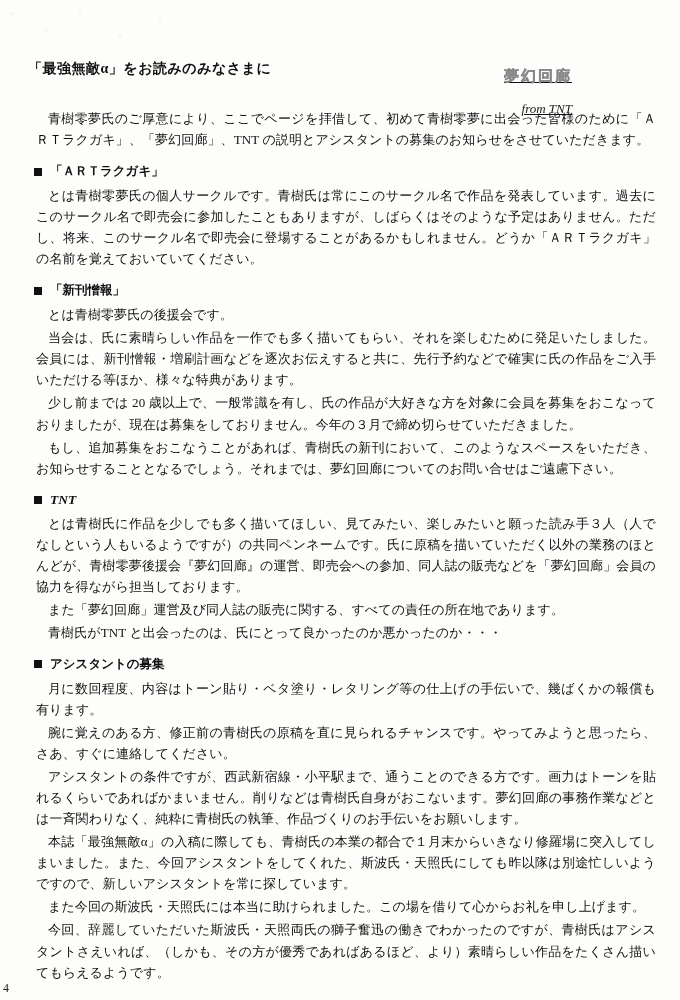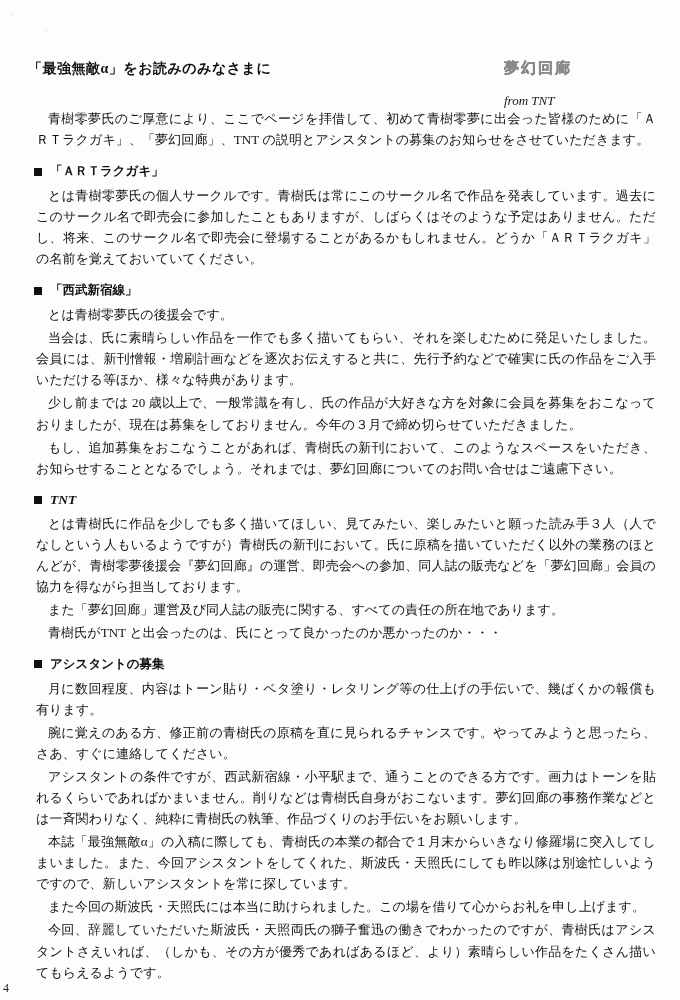--- a/index.html
+++ b/index.html
@@ -58,23 +58,24 @@
     letter-spacing: 0.5px;
     position: absolute;
     left: 4px;
     top: 0;
     white-space: nowrap;
   }
 
   .logo-block {
     position: absolute;
     right: 84px;
-    top: 0px;
-    text-align: left;
+    top: 8px;
+    text-align: right;
     line-height: 1.15;
+    text-decoration: underline;
   }
   .logo-main {
     font-size: 15px;
     letter-spacing: 2px;
     color: #6f6f6f;
     font-weight: bold;
     -webkit-text-stroke: 0.3px #8a8a8a;
   }
   .logo-sub {
     font-size: 13px;
@@ -148,32 +149,32 @@
     <p class="body">青樹零夢氏のご厚意により、ここでページを拝借して、初めて青樹零夢に出会った皆様のために「ＡＲＴラクガキ」、「夢幻回廊」、TNT の説明とアシスタントの募集のお知らせをさせていただきます。</p>
 
     <div class="section-head">
       <span class="sq"></span>
       <span>「ＡＲＴラクガキ」</span>
     </div>
     <p class="body">とは青樹零夢氏の個人サークルです。青樹氏は常にこのサークル名で作品を発表しています。過去にこのサークル名で即売会に参加したこともありますが、しばらくはそのような予定はありません。ただし、将来、このサークル名で即売会に登場することがあるかもしれません。どうか「ＡＲＴラクガキ」の名前を覚えておいていてください。</p>
 
     <div class="section-head">
       <span class="sq"></span>
-      <span>「西武新宿線」</span>
+      <span>「新刊憎報」</span>
     </div>
     <p class="body">とは青樹零夢氏の後援会です。</p>
     <p class="body">当会は、氏に素晴らしい作品を一作でも多く描いてもらい、それを楽しむために発足いたしました。会員には、新刊憎報・増刷計画などを逐次お伝えすると共に、先行予約などで確実に氏の作品をご入手いただける等ほか、様々な特典があります。</p>
     <p class="body">少し前までは 20 歳以上で、一般常識を有し、氏の作品が大好きな方を対象に会員を募集をおこなっておりましたが、現在は募集をしておりません。今年の３月で締め切らせていただきました。</p>
     <p class="body">もし、追加募集をおこなうことがあれば、青樹氏の新刊において、このようなスペースをいただき、お知らせすることとなるでしょう。それまでは、夢幻回廊についてのお問い合せはご遠慮下さい。</p>
 
     <div class="section-head">
       <span class="sq"></span>
       <span class="label-italic">TNT</span>
     </div>
-    <p class="body">とは青樹氏に作品を少しでも多く描いてほしい、見てみたい、楽しみたいと願った読み手３人（人でなしという人もいるようですが）青樹氏の新刊において。氏に原稿を描いていただく以外の業務のほとんどが、青樹零夢後援会『夢幻回廊』の運営、即売会への参加、同人誌の販売などを「夢幻回廊」会員の協力を得ながら担当しております。</p>
+    <p class="body">とは青樹氏に作品を少しでも多く描いてほしい、見てみたい、楽しみたいと願った読み手３人（人でなしという人もいるようですが）の共同ペンネームです。氏に原稿を描いていただく以外の業務のほとんどが、青樹零夢後援会『夢幻回廊』の運営、即売会への参加、同人誌の販売などを「夢幻回廊」会員の協力を得ながら担当しております。</p>
     <p class="body">また「夢幻回廊」運営及び同人誌の販売に関する、すべての責任の所在地であります。</p>
     <p class="body">青樹氏がTNT と出会ったのは、氏にとって良かったのか悪かったのか・・・</p>
 
     <div class="section-head">
       <span class="sq"></span>
       <span>アシスタントの募集</span>
     </div>
     <p class="body">月に数回程度、内容はトーン貼り・ベタ塗り・レタリング等の仕上げの手伝いで、幾ばくかの報償も有ります。</p>
     <p class="body">腕に覚えのある方、修正前の青樹氏の原稿を直に見られるチャンスです。やってみようと思ったら、さあ、すぐに連絡してください。</p>
     <p class="body">アシスタントの条件ですが、西武新宿線・小平駅まで、通うことのできる方です。画力はトーンを貼れるくらいであればかまいません。削りなどは青樹氏自身がおこないます。夢幻回廊の事務作業などとは一斉関わりなく、純粋に青樹氏の執筆、作品づくりのお手伝いをお願いします。</p>

